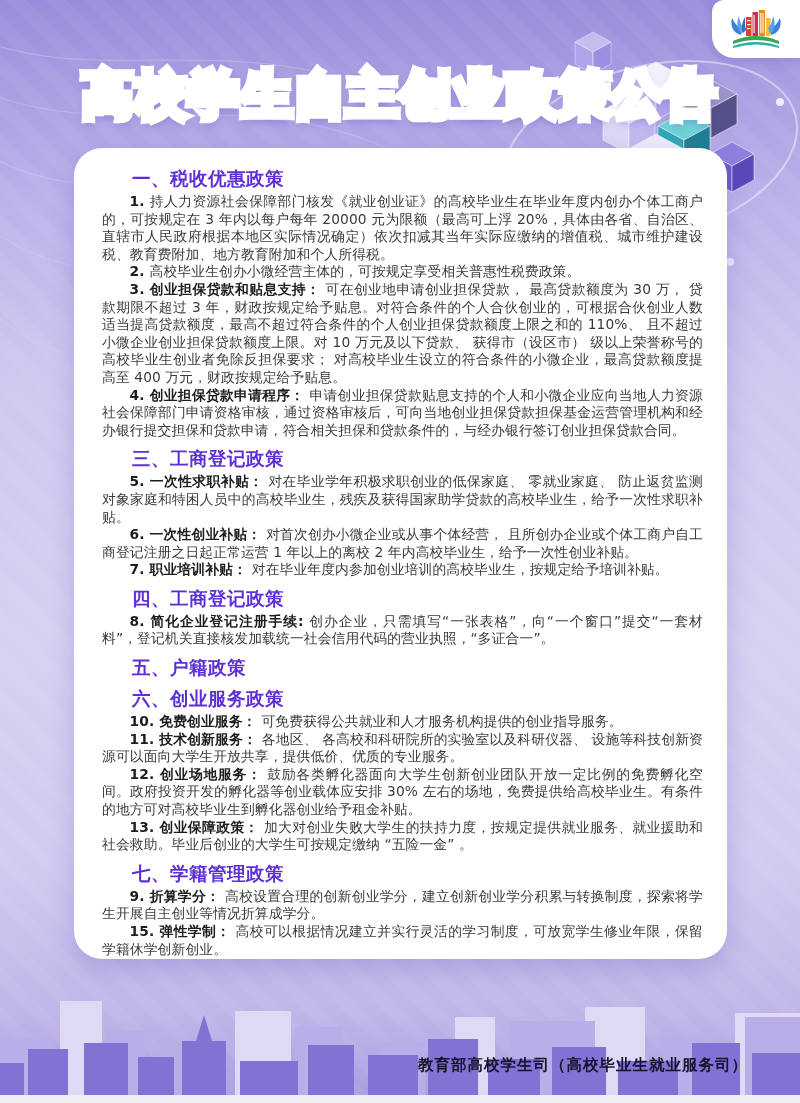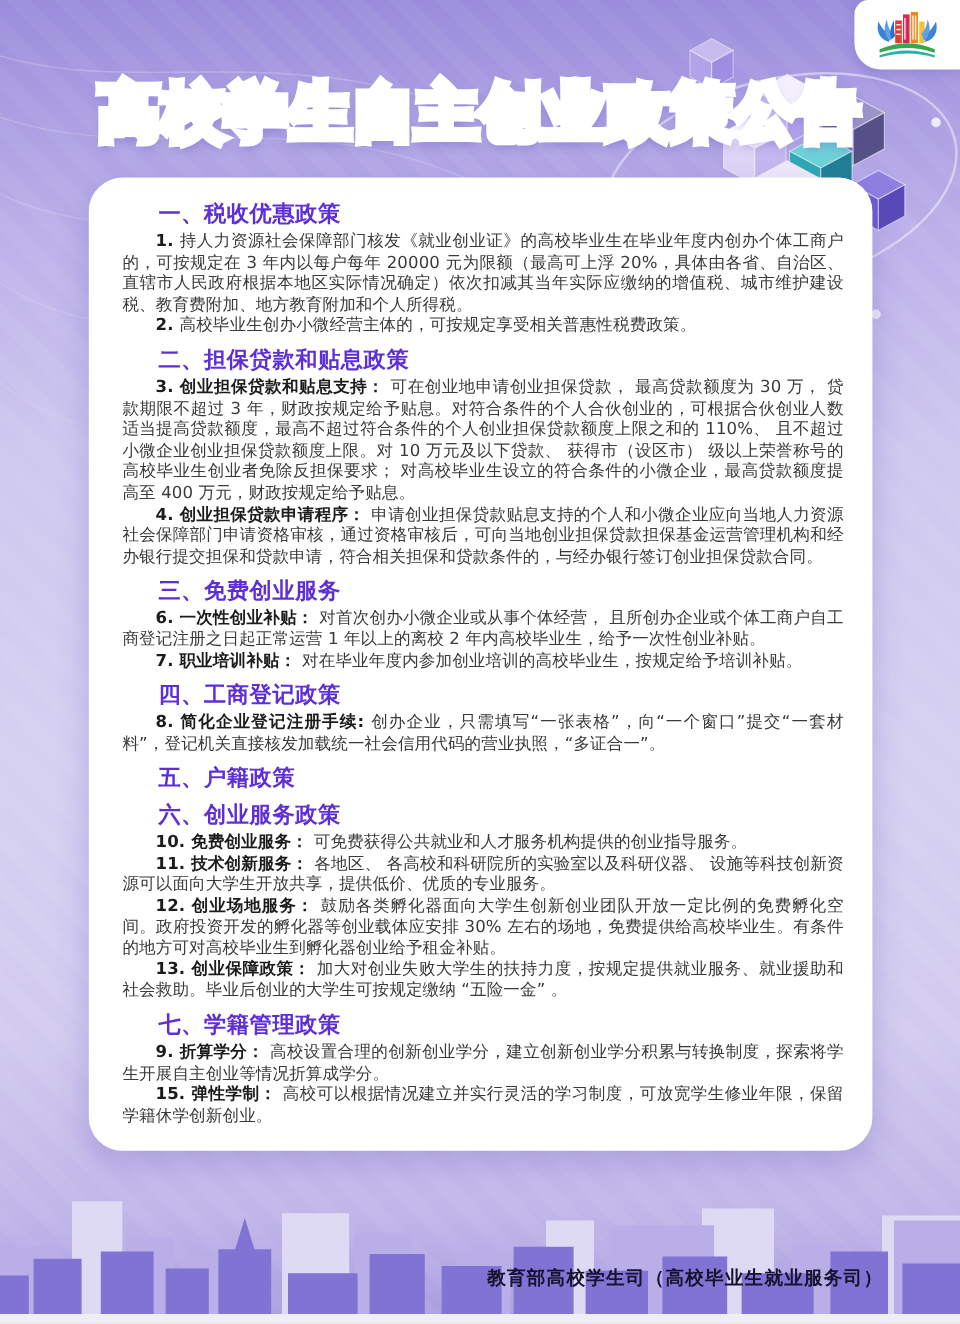--- a/index.html
+++ b/index.html
@@ -28,21 +28,21 @@
   .card{position:absolute;left:74px;top:148px;width:653px;height:811px;background:#ffffff;
     border-radius:28px;z-index:2;box-shadow:0 10px 26px rgba(96,80,185,0.28);
     padding:20px 24px 0 28px;box-sizing:border-box;overflow:hidden;}
   .section-heading{margin:9px 0 3px 0;padding-left:30px;font-size:18.5px;line-height:22px;
     font-weight:800;color:#5e2fd6;letter-spacing:0.5px;}
   .policy-section:first-child .section-heading{margin-top:0;}
   .policy-paragraph{margin:0;font-size:13.8px;line-height:17.6px;color:#3a3a3a;
     text-indent:2em;text-align:justify;letter-spacing:0.1px;}
   .para-lead{color:#1c1c1c;font-weight:700;}
   
-  .footer{position:absolute;right:64px;bottom:24px;z-index:5;text-align:right;color:#17122e;
+  .footer{position:absolute;right:52px;bottom:24px;z-index:5;text-align:right;color:#17122e;
     font-weight:700;}
   .footer-line1{font-size:15.5px;line-height:28px;letter-spacing:1px;}
   .footer-line2{font-size:15.5px;line-height:28px;letter-spacing:6.5px;margin-right:-6px;}
   
   .skyline{position:absolute;left:0;bottom:8px;z-index:3;}
   .bottom-strip{position:absolute;left:0;bottom:0;width:100%;height:8px;background:#efeef5;z-index:6;}
 </style>
 </head>
 <body>
 
@@ -154,26 +154,26 @@
   </div>
 
   <div class="card">
     <div>
         <section class="policy-section">
           <h2 class="section-heading">一、税收优惠政策</h2>
           <p class="policy-paragraph"><b class="para-lead">1. </b>持人力资源社会保障部门核发《就业创业证》的高校毕业生在毕业年度内创办个体工商户的，可按规定在 3 年内以每户每年 20000 元为限额（最高可上浮 20%，具体由各省、自治区、直辖市人民政府根据本地区实际情况确定）依次扣减其当年实际应缴纳的增值税、城市维护建设税、教育费附加、地方教育附加和个人所得税。</p>
           <p class="policy-paragraph"><b class="para-lead">2. </b>高校毕业生创办小微经营主体的，可按规定享受相关普惠性税费政策。</p>
         </section>
         <section class="policy-section">
-          <h2 class="section-heading">二、担保贷款和贴息政策</h2>
           <p class="policy-paragraph"><b class="para-lead">3. 创业担保贷款和贴息支持： </b>可在创业地申请创业担保贷款， 最高贷款额度为 30 万， 贷款期限不超过 3 年，财政按规定给予贴息。对符合条件的个人合伙创业的，可根据合伙创业人数适当提高贷款额度，最高不超过符合条件的个人创业担保贷款额度上限之和的 110%、 且不超过小微企业创业担保贷款额度上限。对 10 万元及以下贷款、 获得市（设区市） 级以上荣誉称号的高校毕业生创业者免除反担保要求； 对高校毕业生设立的符合条件的小微企业，最高贷款额度提高至 400 万元，财政按规定给予贴息。</p>
           <p class="policy-paragraph"><b class="para-lead">4. 创业担保贷款申请程序： </b>申请创业担保贷款贴息支持的个人和小微企业应向当地人力资源社会保障部门申请资格审核，通过资格审核后，可向当地创业担保贷款担保基金运营管理机构和经办银行提交担保和贷款申请，符合相关担保和贷款条件的，与经办银行签订创业担保贷款合同。</p>
         </section>
         <section class="policy-section">
-          <h2 class="section-heading">三、免费创业服务</h2>
+          <h2 class="section-heading">三、工商登记政策</h2>
+          <p class="policy-paragraph"><b class="para-lead">5. 一次性求职补贴： </b>对在毕业学年积极求职创业的低保家庭、 零就业家庭、 防止返贫监测对象家庭和特困人员中的高校毕业生，残疾及获得国家助学贷款的高校毕业生，给予一次性求职补贴。</p>
           <p class="policy-paragraph"><b class="para-lead">6. 一次性创业补贴： </b>对首次创办小微企业或从事个体经营， 且所创办企业或个体工商户自工商登记注册之日起正常运营 1 年以上的离校 2 年内高校毕业生，给予一次性创业补贴。</p>
           <p class="policy-paragraph"><b class="para-lead">7. 职业培训补贴： </b>对在毕业年度内参加创业培训的高校毕业生，按规定给予培训补贴。</p>
         </section>
         <section class="policy-section">
           <h2 class="section-heading">四、工商登记政策</h2>
           <p class="policy-paragraph"><b class="para-lead">8. 简化企业登记注册手续: </b>创办企业，只需填写“一张表格”，向“一个窗口”提交“一套材料”，登记机关直接核发加载统一社会信用代码的营业执照，“多证合一”。</p>
         </section>
         <section class="policy-section">
           <h2 class="section-heading">五、户籍政策</h2>
         </section>

